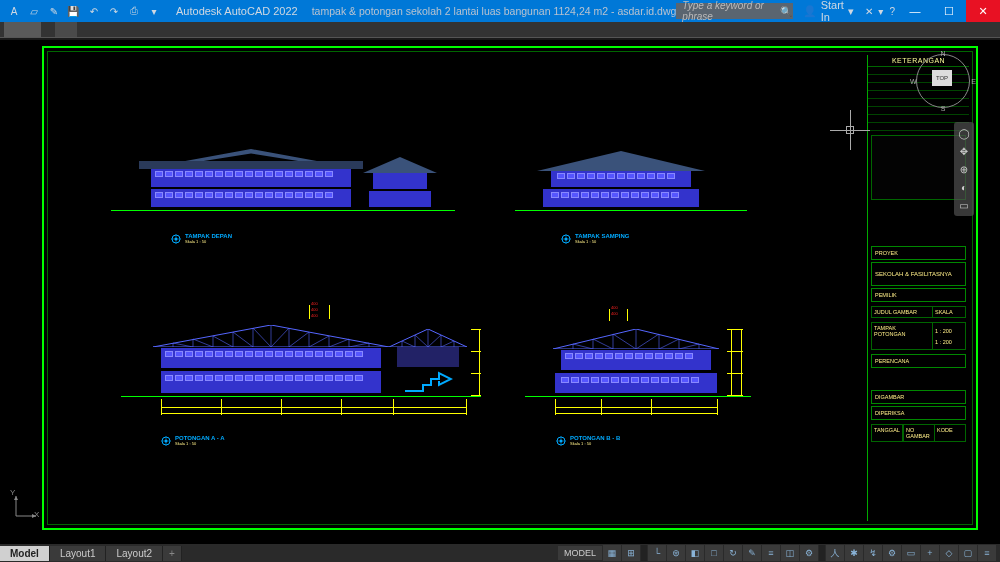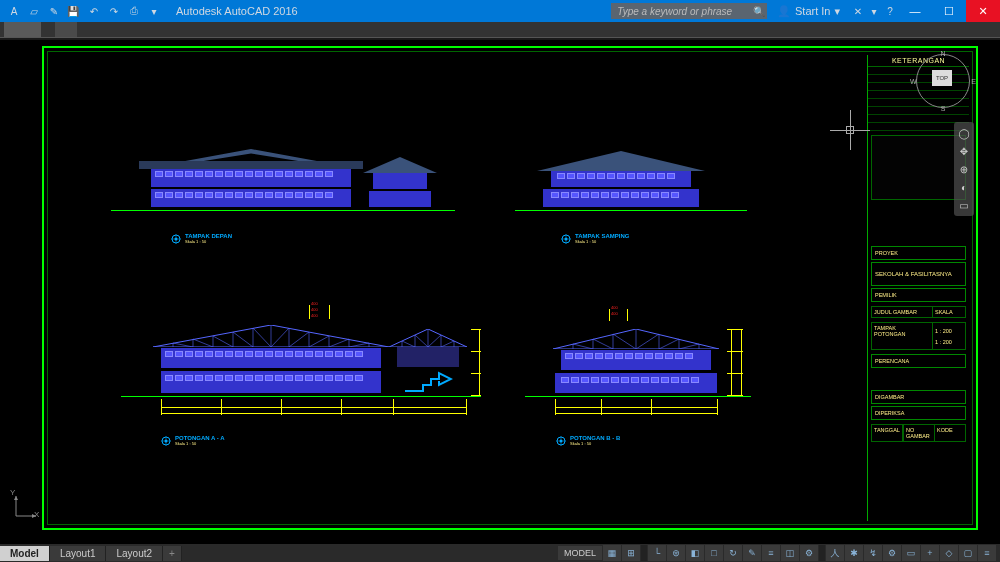--- a/index.html
+++ b/index.html
@@ -237,21 +237,22 @@
   <div class="left-icons">
     <span class="ti">A</span>
     <span class="ti">▱</span>
     <span class="ti">✎</span>
     <span class="ti">💾</span>
     <span class="ti">↶</span>
     <span class="ti">↷</span>
     <span class="ti">⎙</span>
     <span class="ti">▾</span>
   </div>
-  <div class="title-text">Autodesk AutoCAD 2016</div>
+  <div class="title-text">Autodesk AutoCAD 2022</div>
+  <div class="file-text">tampak &amp; potongan sekolah 2 lantai luas bangunan 1124,24 m2 - asdar.id.dwg</div>
   <div class="spacer"></div>
   <div class="search">
     <span>Type a keyword or phrase</span>
   </div>
   <span class="ti" style="background:#5a6570">🔍</span>
   <div class="signin">
     <span>👤</span>
     <span>Start In</span>
     <span>▾</span>
   </div>

